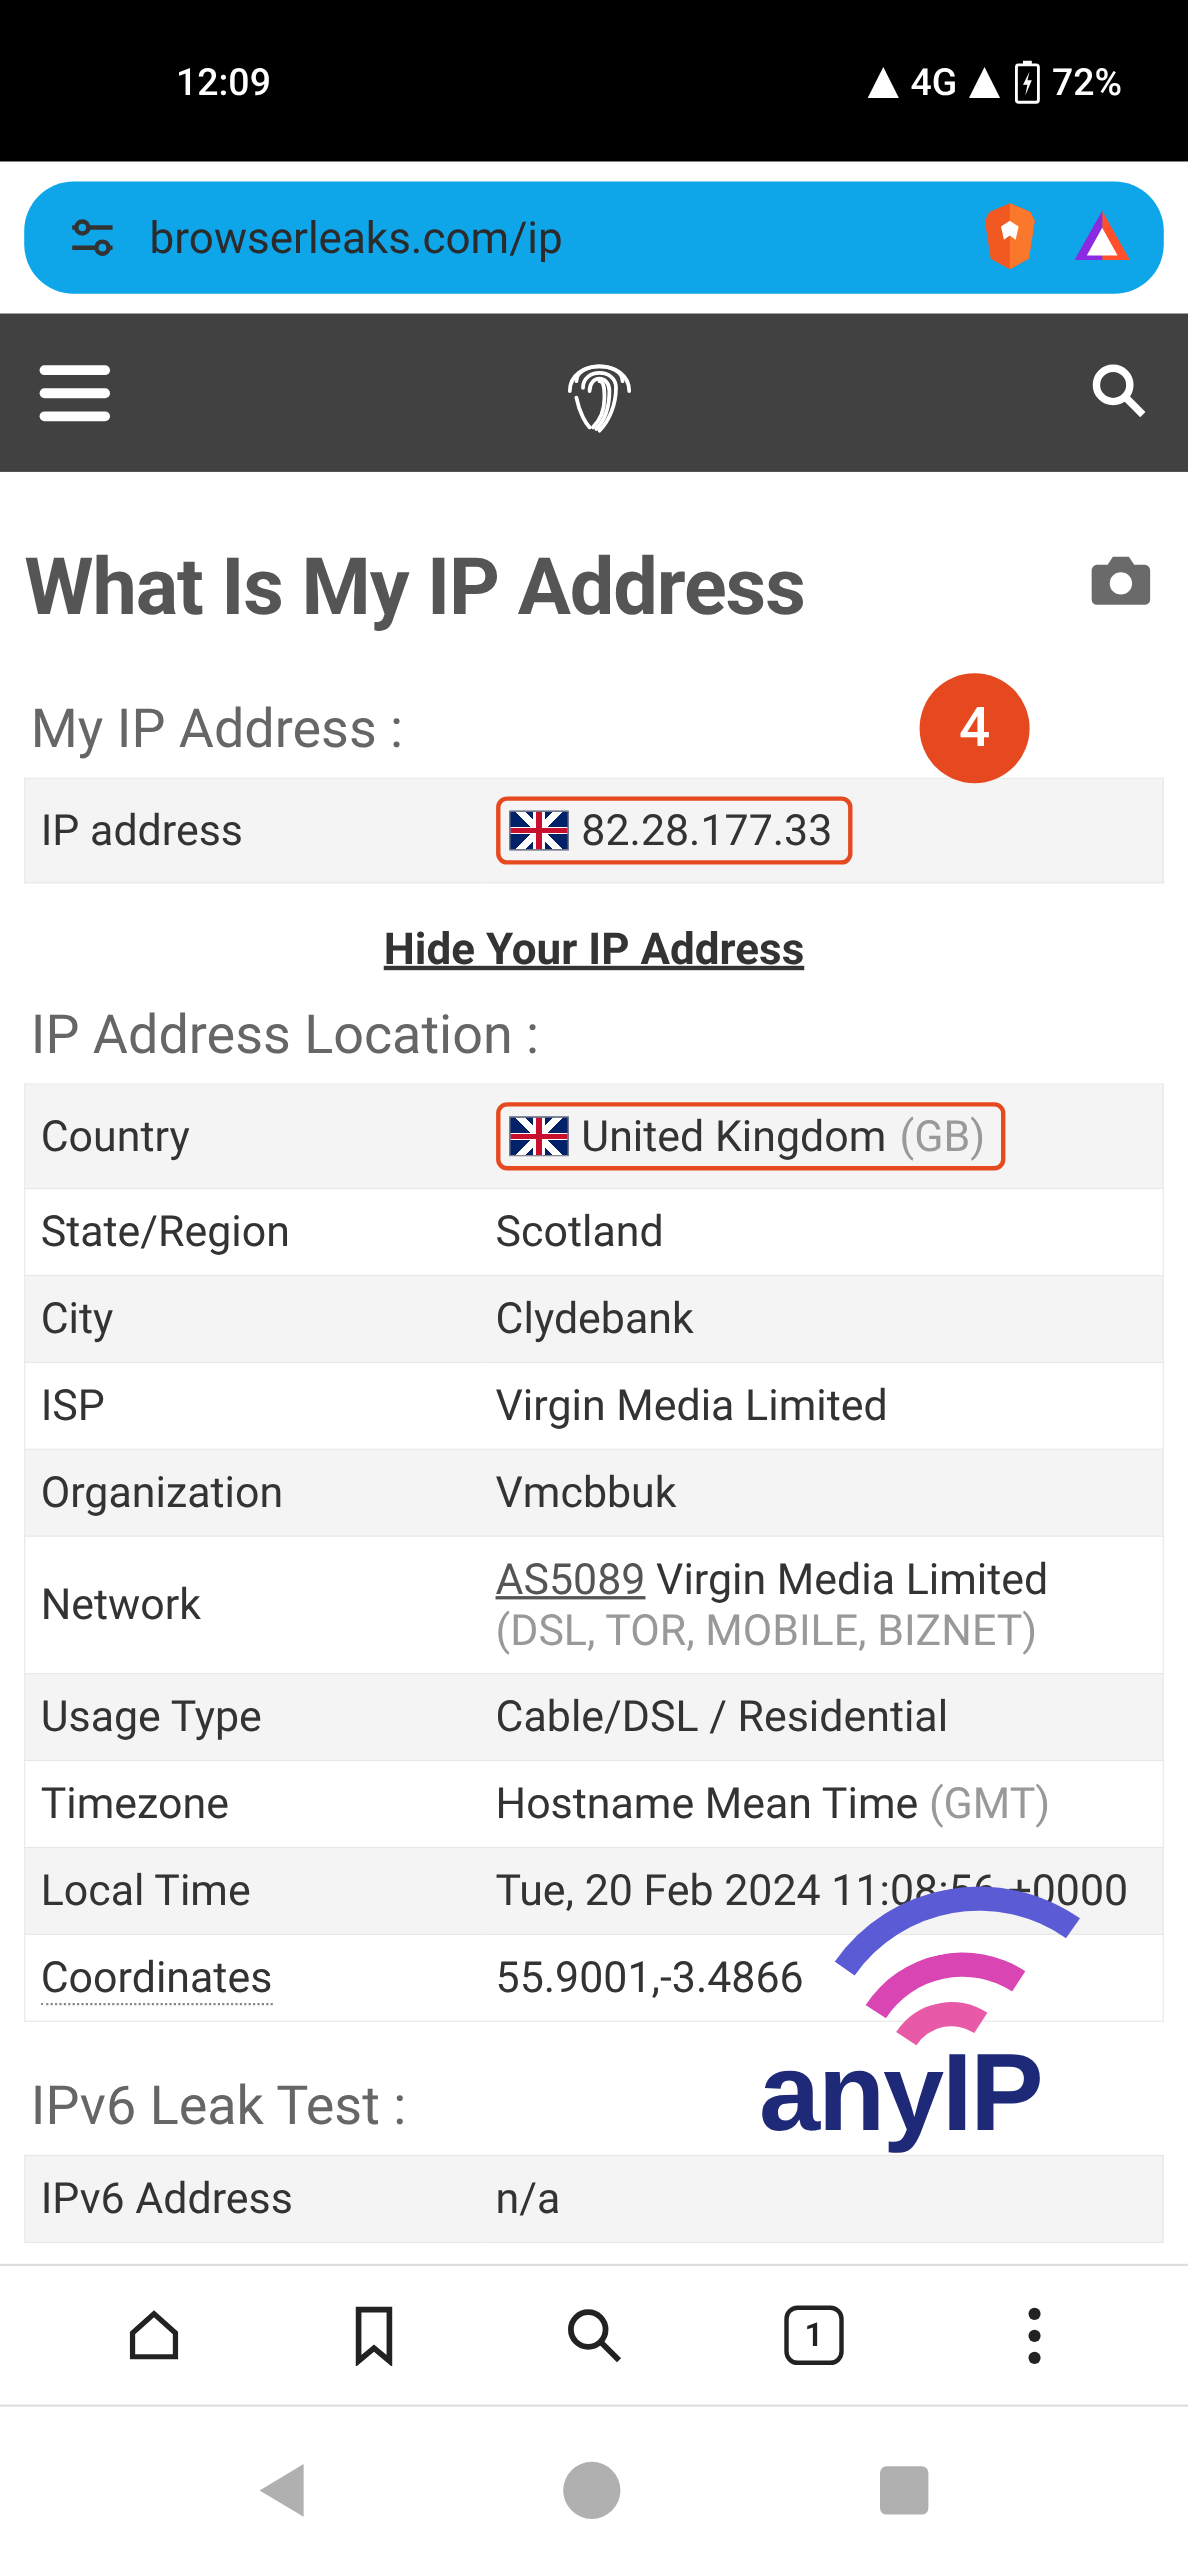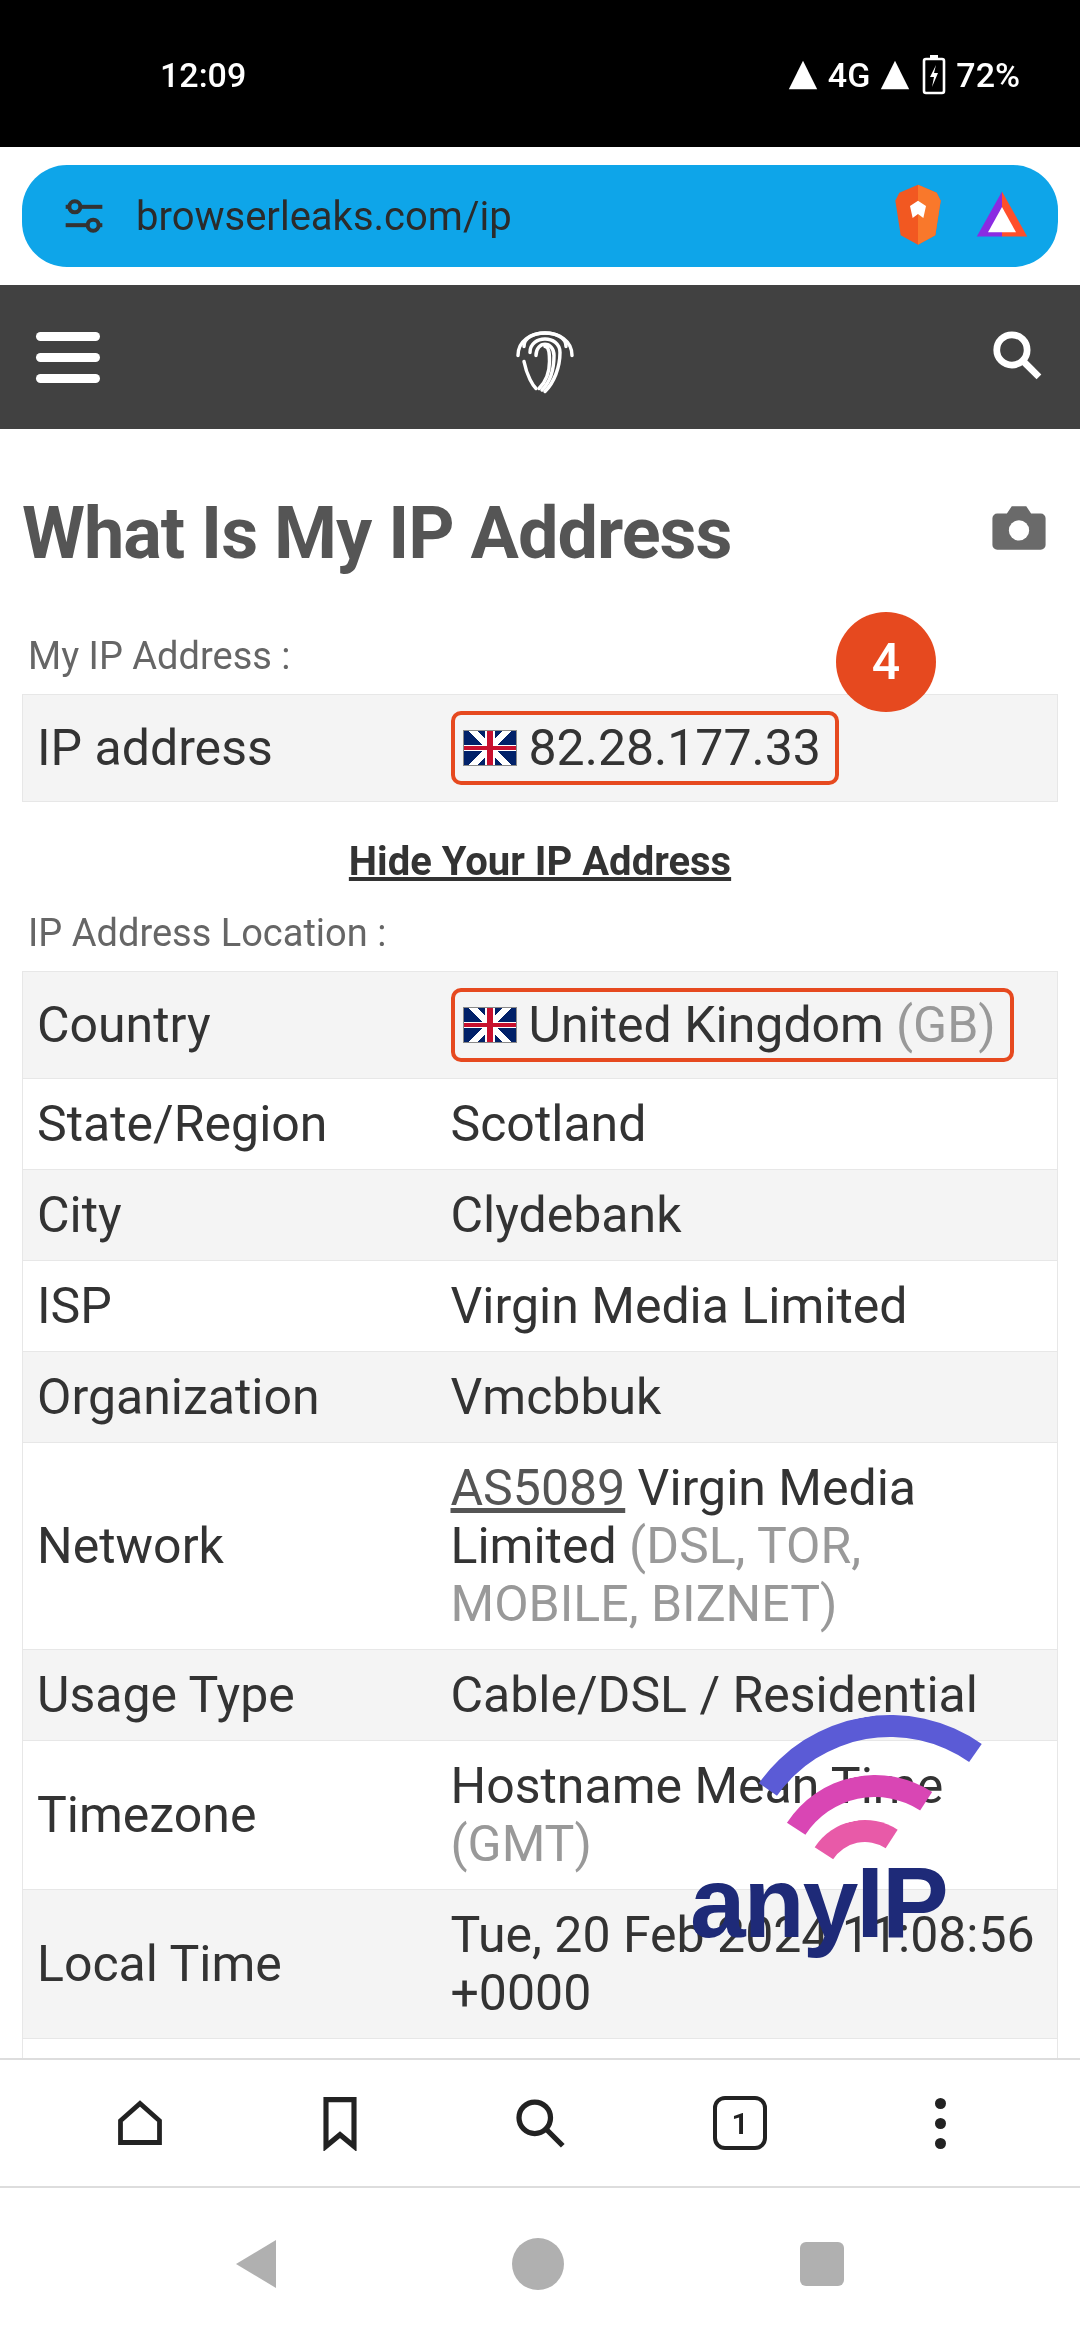--- a/index.html
+++ b/index.html
@@ -90,31 +90,31 @@
   }
   h1 {
     font-size: 72px;
     font-weight: 700;
     color: #555;
     letter-spacing: -1px;
   }
   .camera-ico { color:#6a6a6a; margin-top:12px; margin-right:10px; }
 
   .section-label {
-    font-size: 38px;
+    font-size: 49px;
     color: #666;
     margin: 48px 0 16px 6px;
   }
   .section-label.first { margin-top: 58px; }
 
   
   table {
     width: 100%;
     border-collapse: collapse;
-    font-size: 50px;
+    font-size: 39px;
   }
   tr { border: 1px solid #e7e7e7; }
   tr:nth-child(odd) { background: #f4f4f4; }
   tr:nth-child(even) { background: #fff; }
   th, td {
     text-align: left;
     padding: 16px 14px;
     font-weight: 400;
     color: #333;
     vertical-align: middle;

